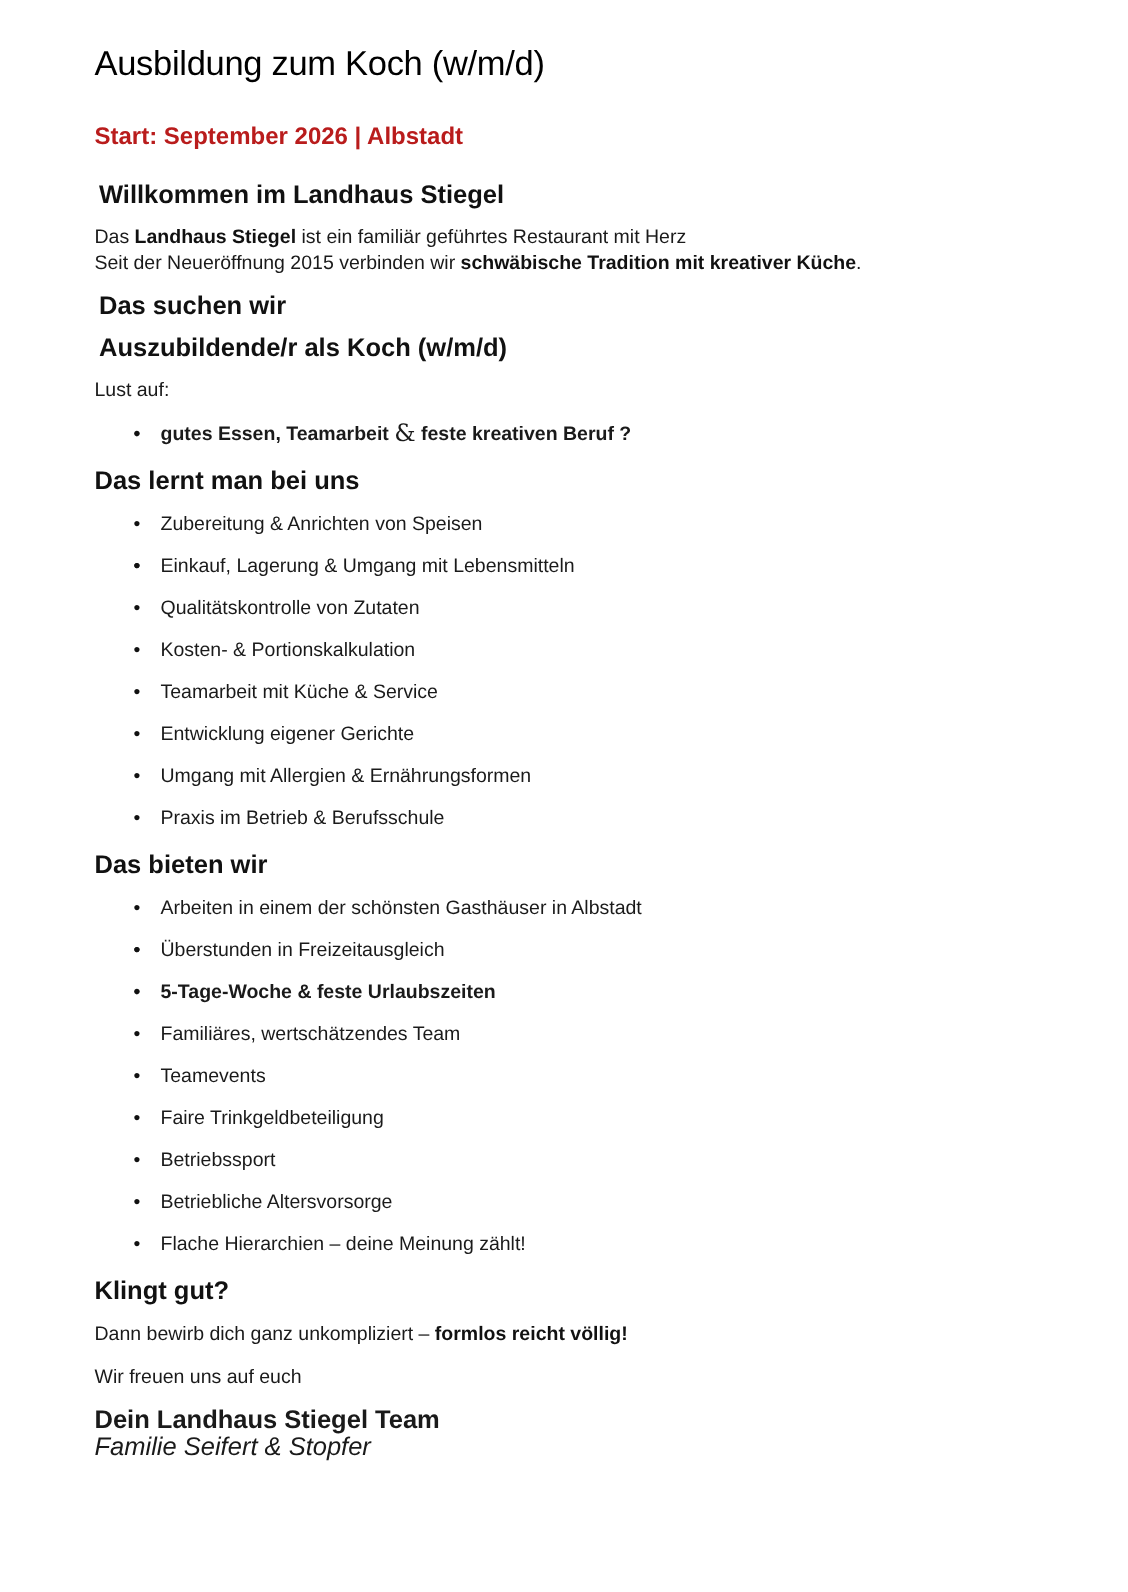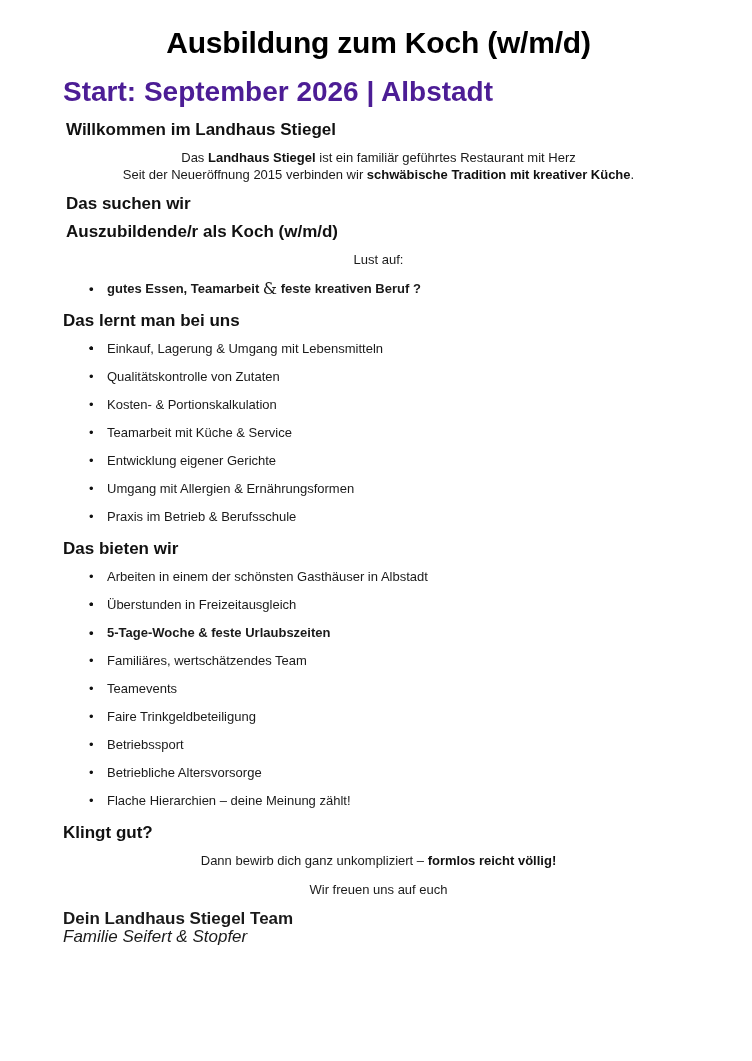--- a/index.html
+++ b/index.html
@@ -5,35 +5,35 @@
   html, body { margin: 0; padding: 0; background: #ffffff; }
   body {
     width: 752px; height: 1061px; overflow: hidden;
     font-family: "Liberation Sans", sans-serif;
     color: #1a1a1a;
     -webkit-font-smoothing: antialiased;
   }
   .page { padding: 26px 58px 0 63px; box-sizing: border-box; width: 752px; }
 
   h1.doc-title {
-    font-size: 30px; line-height: 33px; margin: 0 0 22px 0;
-    font-weight: bold; color: #000; letter-spacing: -0.2px; text-align: center;
+    font-size: 23px; line-height: 33px; margin: 0 0 22px 0;
+    font-weight: normal; color: #000; letter-spacing: -0.2px;
   }
   h2.doc-subtitle {
-    font-size: 28px; line-height: 22px; margin: 0 0 18px 0;
-    font-weight: bold; color: #4c1d95;
+    font-size: 16px; line-height: 22px; margin: 0 0 18px 0;
+    font-weight: bold; color: #b91c1c;
   }
   h3.sec {
     font-size: 17px; line-height: 17px; margin: 0 0 11px 0;
     font-weight: bold; color: #111;
   }
   h3.sp { margin-left: 3px; }
   p.body {
     font-size: 13px; line-height: 17px; margin: 0 0 12px 0;
-    font-weight: normal; color: #1a1a1a; text-align: center;
+    font-weight: normal; color: #1a1a1a;
   }
   p.body strong, li strong, .bold { font-weight: bold; color: #111; }
 
   ul.blist { list-style: none; margin: 1px 0 15px 0; padding: 0; }
   ul.blist li {
     position: relative; padding-left: 44px; margin: 0 0 11px 0;
     font-size: 13px; line-height: 17px; color: #1a1a1a;
   }
   ul.blist li:last-child { margin-bottom: 0; }
   ul.blist li .mk {
@@ -64,21 +64,21 @@
   <h3 class="sec sp">Das suchen wir</h3>
   <h3 class="sec sp">Auszubildende/r als Koch (w/m/d)</h3>
   <p class="body">Lust auf:</p>
 
   <ul class="blist">
     <li class="bold"><span class="mk">•</span><span>gutes Essen, Teamarbeit </span><span class="amp">&amp;</span><span> feste kreativen Beruf ?</span></li>
   </ul>
 
   <h3 class="sec">Das lernt man bei uns</h3>
   <ul class="blist">
-    <li><span class="mk">•</span></li>
+    <li><span class="mk">•</span><span>Zubereitung &amp; Anrichten von Speisen</span></li>
     <li><span class="mk">•</span></li>
     <li><span class="mk">•</span><span>Einkauf, Lagerung &amp; Umgang mit Lebensmitteln</span></li>
     <li><span class="mk">•</span><span>Qualitätskontrolle von Zutaten</span></li>
     <li><span class="mk">•</span><span>Kosten- &amp; Portionskalkulation</span></li>
     <li><span class="mk">•</span><span>Teamarbeit mit Küche &amp; Service</span></li>
     <li><span class="mk">•</span><span>Entwicklung eigener Gerichte</span></li>
     <li><span class="mk">•</span><span>Umgang mit Allergien &amp; Ernährungsformen</span></li>
     <li><span class="mk">•</span><span>Praxis im Betrieb &amp; Berufsschule</span></li>
   </ul>
 

